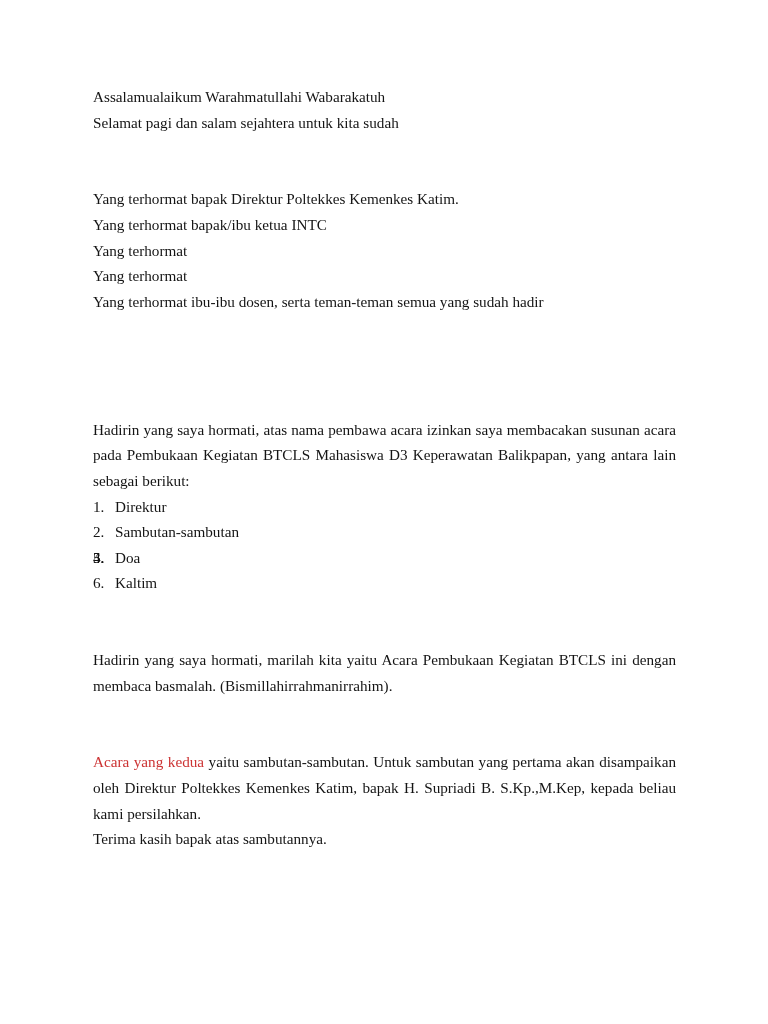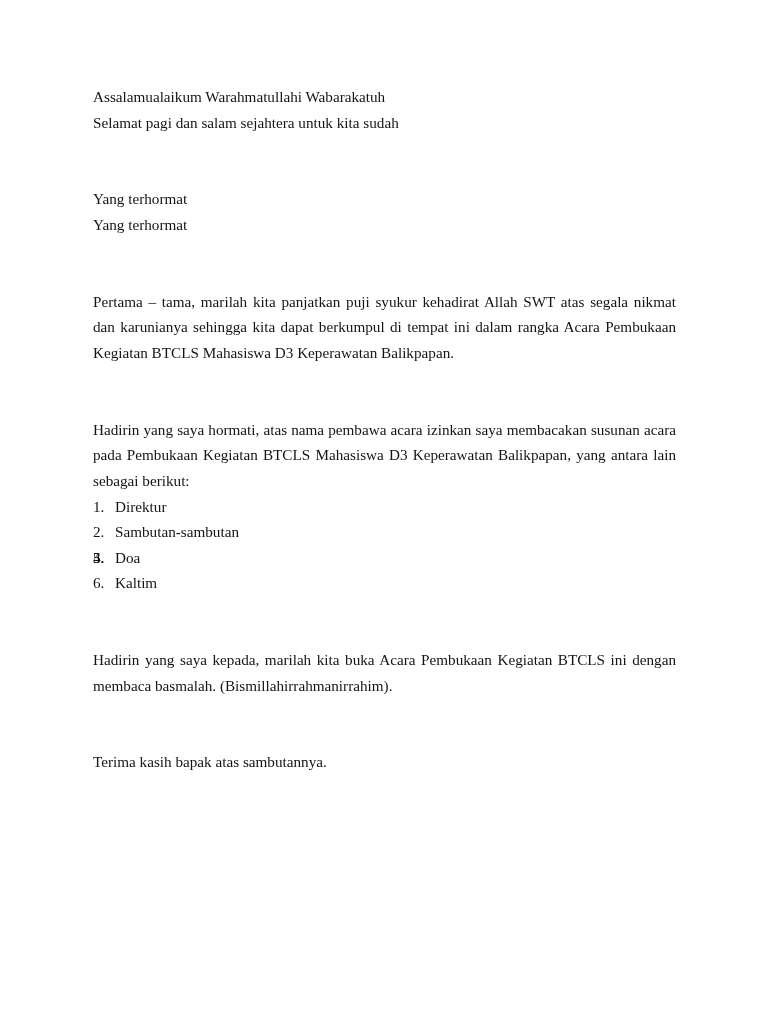--- a/index.html
+++ b/index.html
@@ -82,27 +82,29 @@
 
 <div class="page">
   <div class="text-column">
 
     <p class="line">Assalamualaikum Warahmatullahi Wabarakatuh</p>
     <p class="line">Selamat pagi dan salam sejahtera untuk kita sudah</p>
 
     <div class="gap-block"></div>
     <div class="gap-block"></div>
 
+    <p class="line">Yang terhormat bapak Direktur Poltekkes Kemenkes Katim.</p>
+    <p class="line">Yang terhormat bapak/ibu ketua INTC</p>
     <p class="line">Yang terhormat</p>
     <p class="line">Yang terhormat</p>
+    <p class="line">Yang terhormat ibu-ibu dosen, serta teman-teman semua yang sudah hadir</p>
 
     <div class="gap-block"></div>
     <div class="gap-block"></div>
 
-    <p class="para">Pertama – tama, marilah kita panjatkan puji syukur kehadirat Allah SWT atas segala nikmat dan karunianya sehingga kita dapat berkumpul di tempat ini dalam rangka Acara Pembukaan Kegiatan BTCLS Mahasiswa D3 Keperawatan Balikpapan.</p>
 
     <div class="gap-block"></div>
     <div class="gap-block"></div>
 
     <p class="para">Hadirin yang saya hormati, atas nama pembawa acara izinkan saya membacakan susunan acara pada Pembukaan Kegiatan BTCLS Mahasiswa D3 Keperawatan Balikpapan, yang antara lain sebagai berikut:</p>
 
     <div class="list">
       <div class="list-item">
         <span class="list-num">1.</span>
         <span>Direktur</span>
@@ -123,24 +125,25 @@
       </div>
       <div class="list-item">
         <span class="list-num">6.</span>
         <span>Kaltim</span>
       </div>
     </div>
 
     <div class="gap-block"></div>
     <div class="gap-block"></div>
 
-    <p class="para">Hadirin yang saya kepada, marilah kita buka Acara Pembukaan Kegiatan BTCLS ini dengan membaca basmalah. (Bismillahirrahmanirrahim).</p>
+    <p class="para">Hadirin yang saya hormati, marilah kita yaitu Acara Pembukaan Kegiatan BTCLS ini dengan membaca basmalah. (Bismillahirrahmanirrahim).</p>
 
     <div class="gap-block"></div>
     <div class="gap-block"></div>
 
+    <p class="para"><span class="red-phrase">Acara yang kedua</span><span> yaitu sambutan-sambutan. Untuk sambutan yang pertama akan disampaikan oleh Direktur Poltekkes Kemenkes Katim, bapak H. Supriadi B. S.Kp.,M.Kep, kepada beliau kami persilahkan.</span></p>
     <p class="line">Terima kasih bapak atas sambutannya.</p>
 
     <div class="gap-block"></div>
     <div class="gap-block"></div>
 
   </div>
 </div>
 
 </body></html>

